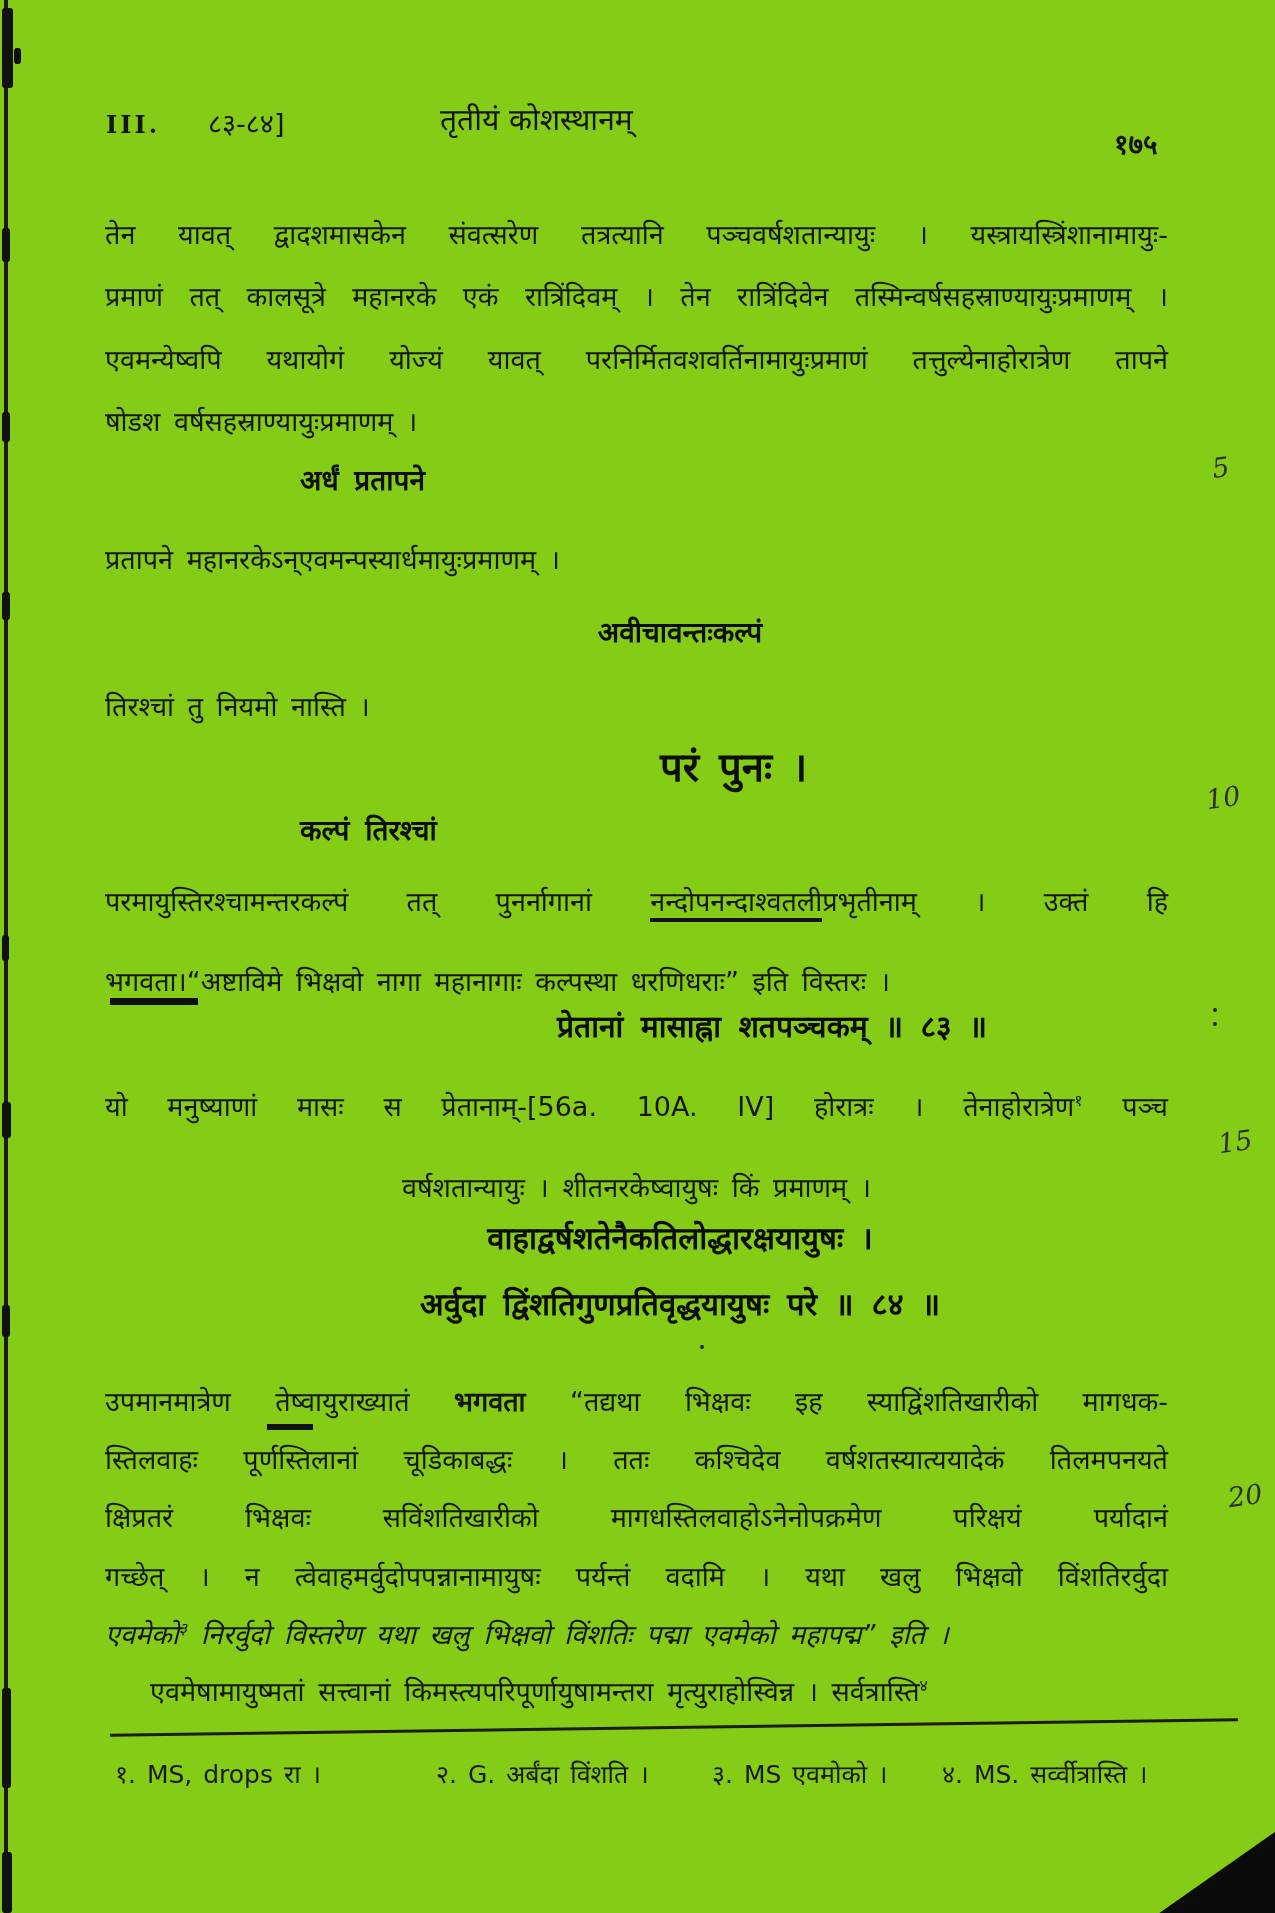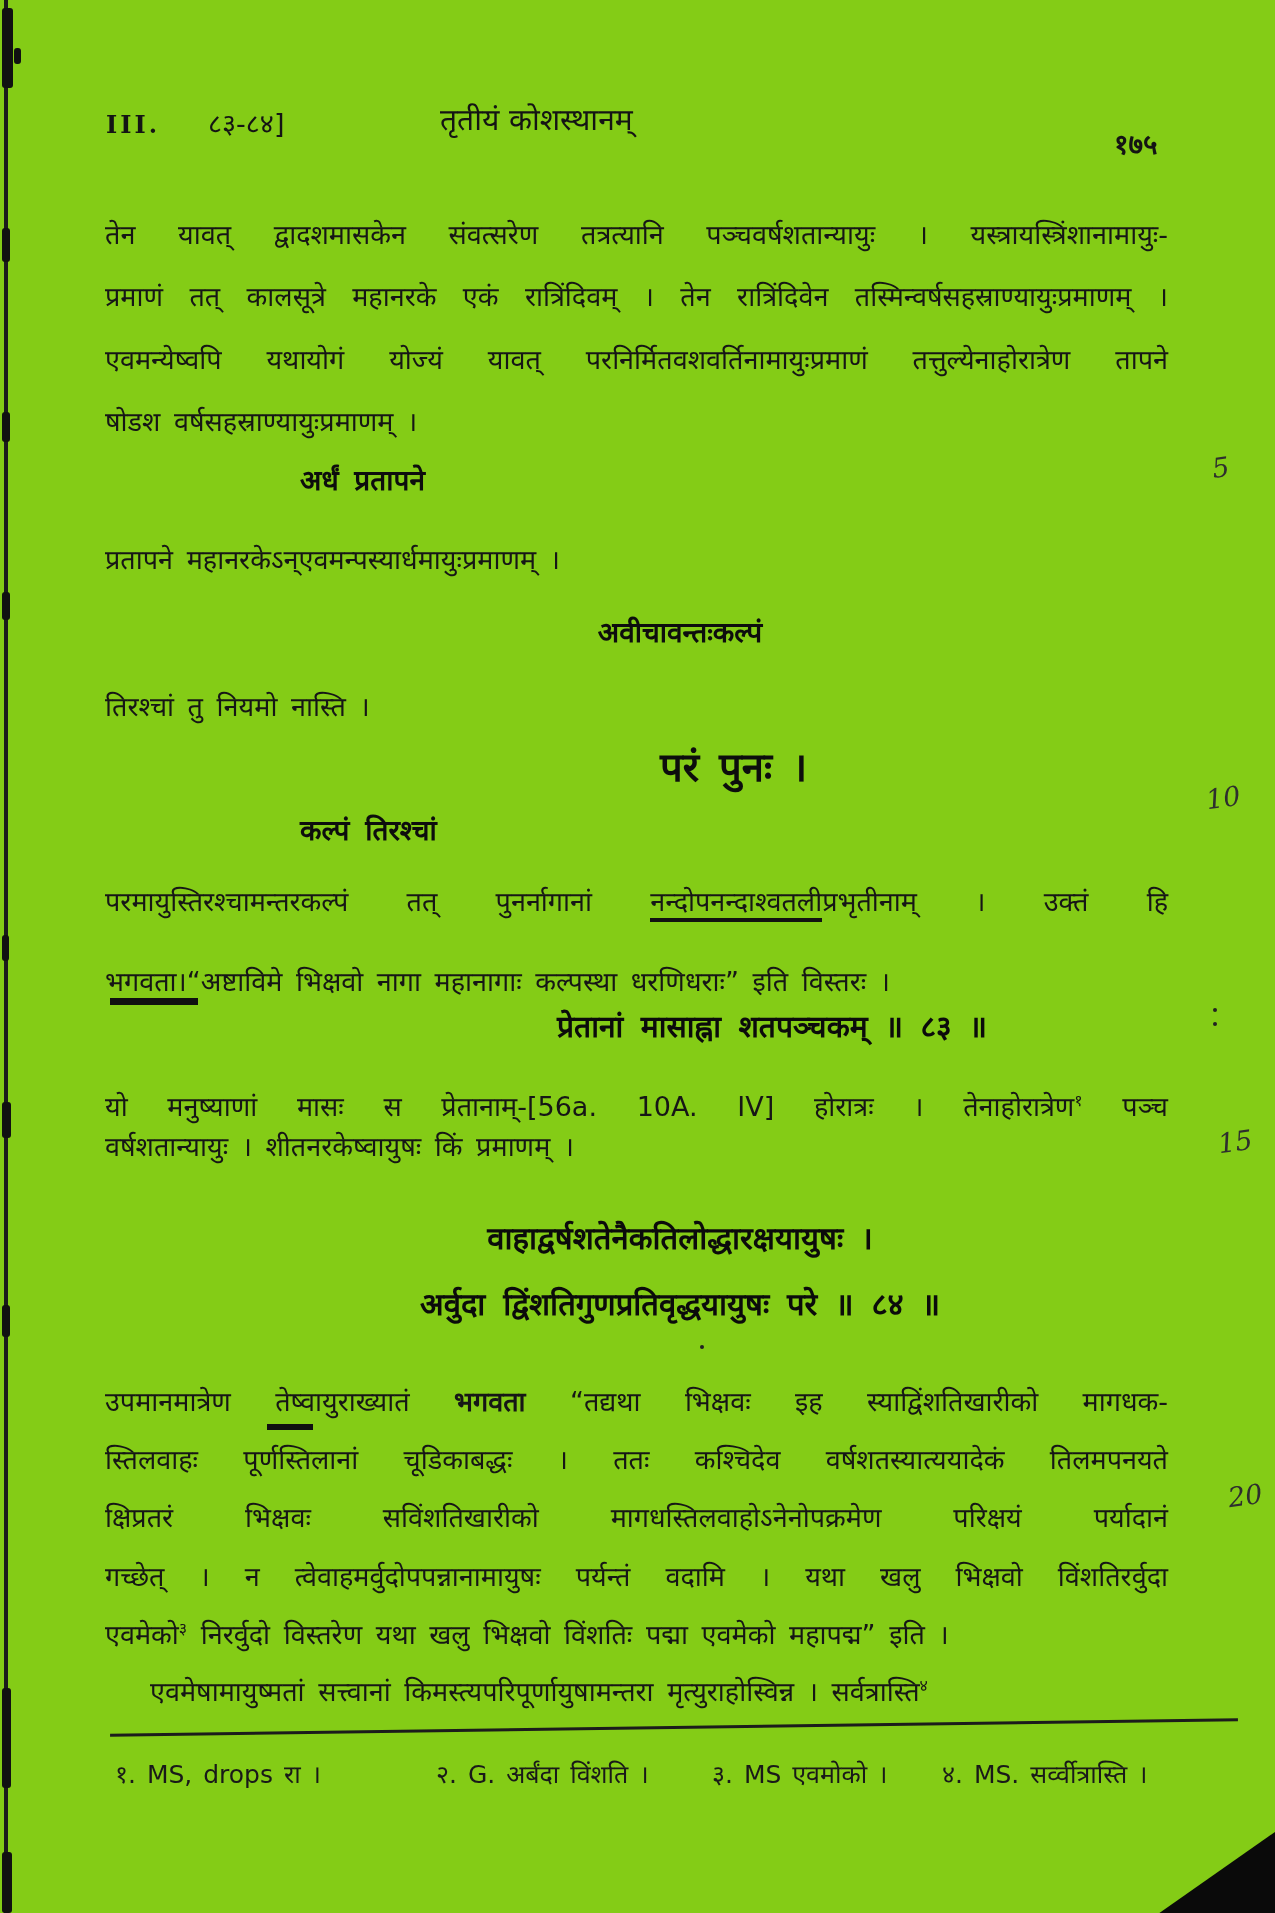--- a/index.html
+++ b/index.html
@@ -91,33 +91,33 @@
   <div class="h-sec" style="left:300px;top:810px;">कल्पं तिरश्चां</div>
   <div class="mnote" style="left:1206px;top:782px;">10</div>
 
   <div class="line just" style="top:882px;"><span>परमायुस्तिरश्चामन्तरकल्पं तत् पुनर्नागानां </span><span class="und">नन्दोपनन्दाश्वतली</span><span>प्रभृतीनाम् ।  उक्तं हि</span></div>
   <div class="line" style="top:940px;margin-top:22px;">भगवता।“अष्टाविमे भिक्षवो नागा महानागाः कल्पस्था धरणिधराः” इति विस्तरः ।</div>
   <div class="dash-mark" style="left:110px;top:998px;width:88px;height:7px;"></div>
 
   <div class="karika" style="left:557px;top:1005px;">प्रेतानां मासाह्ना शतपञ्चकम् ॥ ८३ ॥</div>
 
   <div class="line just" style="top:1087px;"><span>यो मनुष्याणां मासः स प्रेतानाम्-[56a. 10A. IV] होरात्रः ।  तेनाहोरात्रेण</span><sup>१</sup><span> पञ्च</span></div>
-  <div class="line" style="top:1127px;">वर्षशतान्यायुः ।  शीतनरकेष्वायुषः किं प्रमाणम् ।</div>
+  <div class="line" style="top:1168px;text-align:center;">वर्षशतान्यायुः ।  शीतनरकेष्वायुषः किं प्रमाणम् ।</div>
   <div class="mnote" style="left:1218px;top:1126px;">15</div>
 
   <div class="karika center-block" style="top:1216px;font-size:31px;">वाहाद्वर्षशतेनैकतिलोद्धारक्षयायुषः ।</div>
   <div class="karika center-block" style="top:1282px;font-size:31px;">अर्वुदा द्विंशतिगुणप्रतिवृद्धयायुषः परे ॥ ८४ ॥</div>
 
   <div class="line just" style="top:1382px;"><span>उपमानमात्रेण तेष्वायुराख्यातं </span><span class="bold">भगवता</span><span> “तद्यथा भिक्षवः इह स्याद्विंशतिखारीको मागधक-</span></div>
   <div class="dash-mark" style="left:267px;top:1424px;width:46px;height:6px;"></div>
   <div class="line just" style="top:1498px;">क्षिप्रतरं भिक्षवः सविंशतिखारीको मागधस्तिलवाहोऽनेनोपक्रमेण परिक्षयं पर्यादानं</div>
   <div class="line just" style="top:1440px;">स्तिलवाहः पूर्णस्तिलानां चूडिकाबद्धः ।  ततः कश्चिदेव वर्षशतस्यात्ययादेकं तिलमपनयते</div>
   <div class="mnote" style="left:1228px;top:1480px;">20</div>
   <div class="line just" style="top:1557px;">गच्छेत् ।  न त्वेवाहमर्वुदोपपन्नानामायुषः पर्यन्तं वदामि ।  यथा खलु भिक्षवो विंशतिरर्वुदा</div>
-  <div class="line" style="top:1615px;"><span>एवमेको</span><sup>३</sup><span> निरर्वुदो विस्तरेण यथा खलु भिक्षवो विंशतिः पद्मा एवमेको महापद्म” इति ।</span></div>
+  <div class="line" style="top:1615px;font-style:italic;"><span>एवमेको</span><sup>३</sup><span> निरर्वुदो विस्तरेण यथा खलु भिक्षवो विंशतिः पद्मा एवमेको महापद्म” इति ।</span></div>
   <div class="line" style="top:1672px;left:150px;width:1018px;"><span>एवमेषामायुष्मतां सत्त्वानां किमस्त्यपरिपूर्णायुषामन्तरा मृत्युराहोस्विन्न ।  सर्वत्रास्ति</span><sup>४</sup></div>
 
   <div class="fn-rule"></div>
   <div class="fnote" style="left:115px;">१. MS, drops रा ।</div>
   <div class="fnote" style="left:436px;">२. G. अर्बंदा विंशति ।</div>
   <div class="fnote" style="left:712px;">३. MS एवमोको ।</div>
   <div class="fnote" style="left:942px;">४. MS. सर्व्वीत्रास्ति ।</div>
 
 </div>
 

